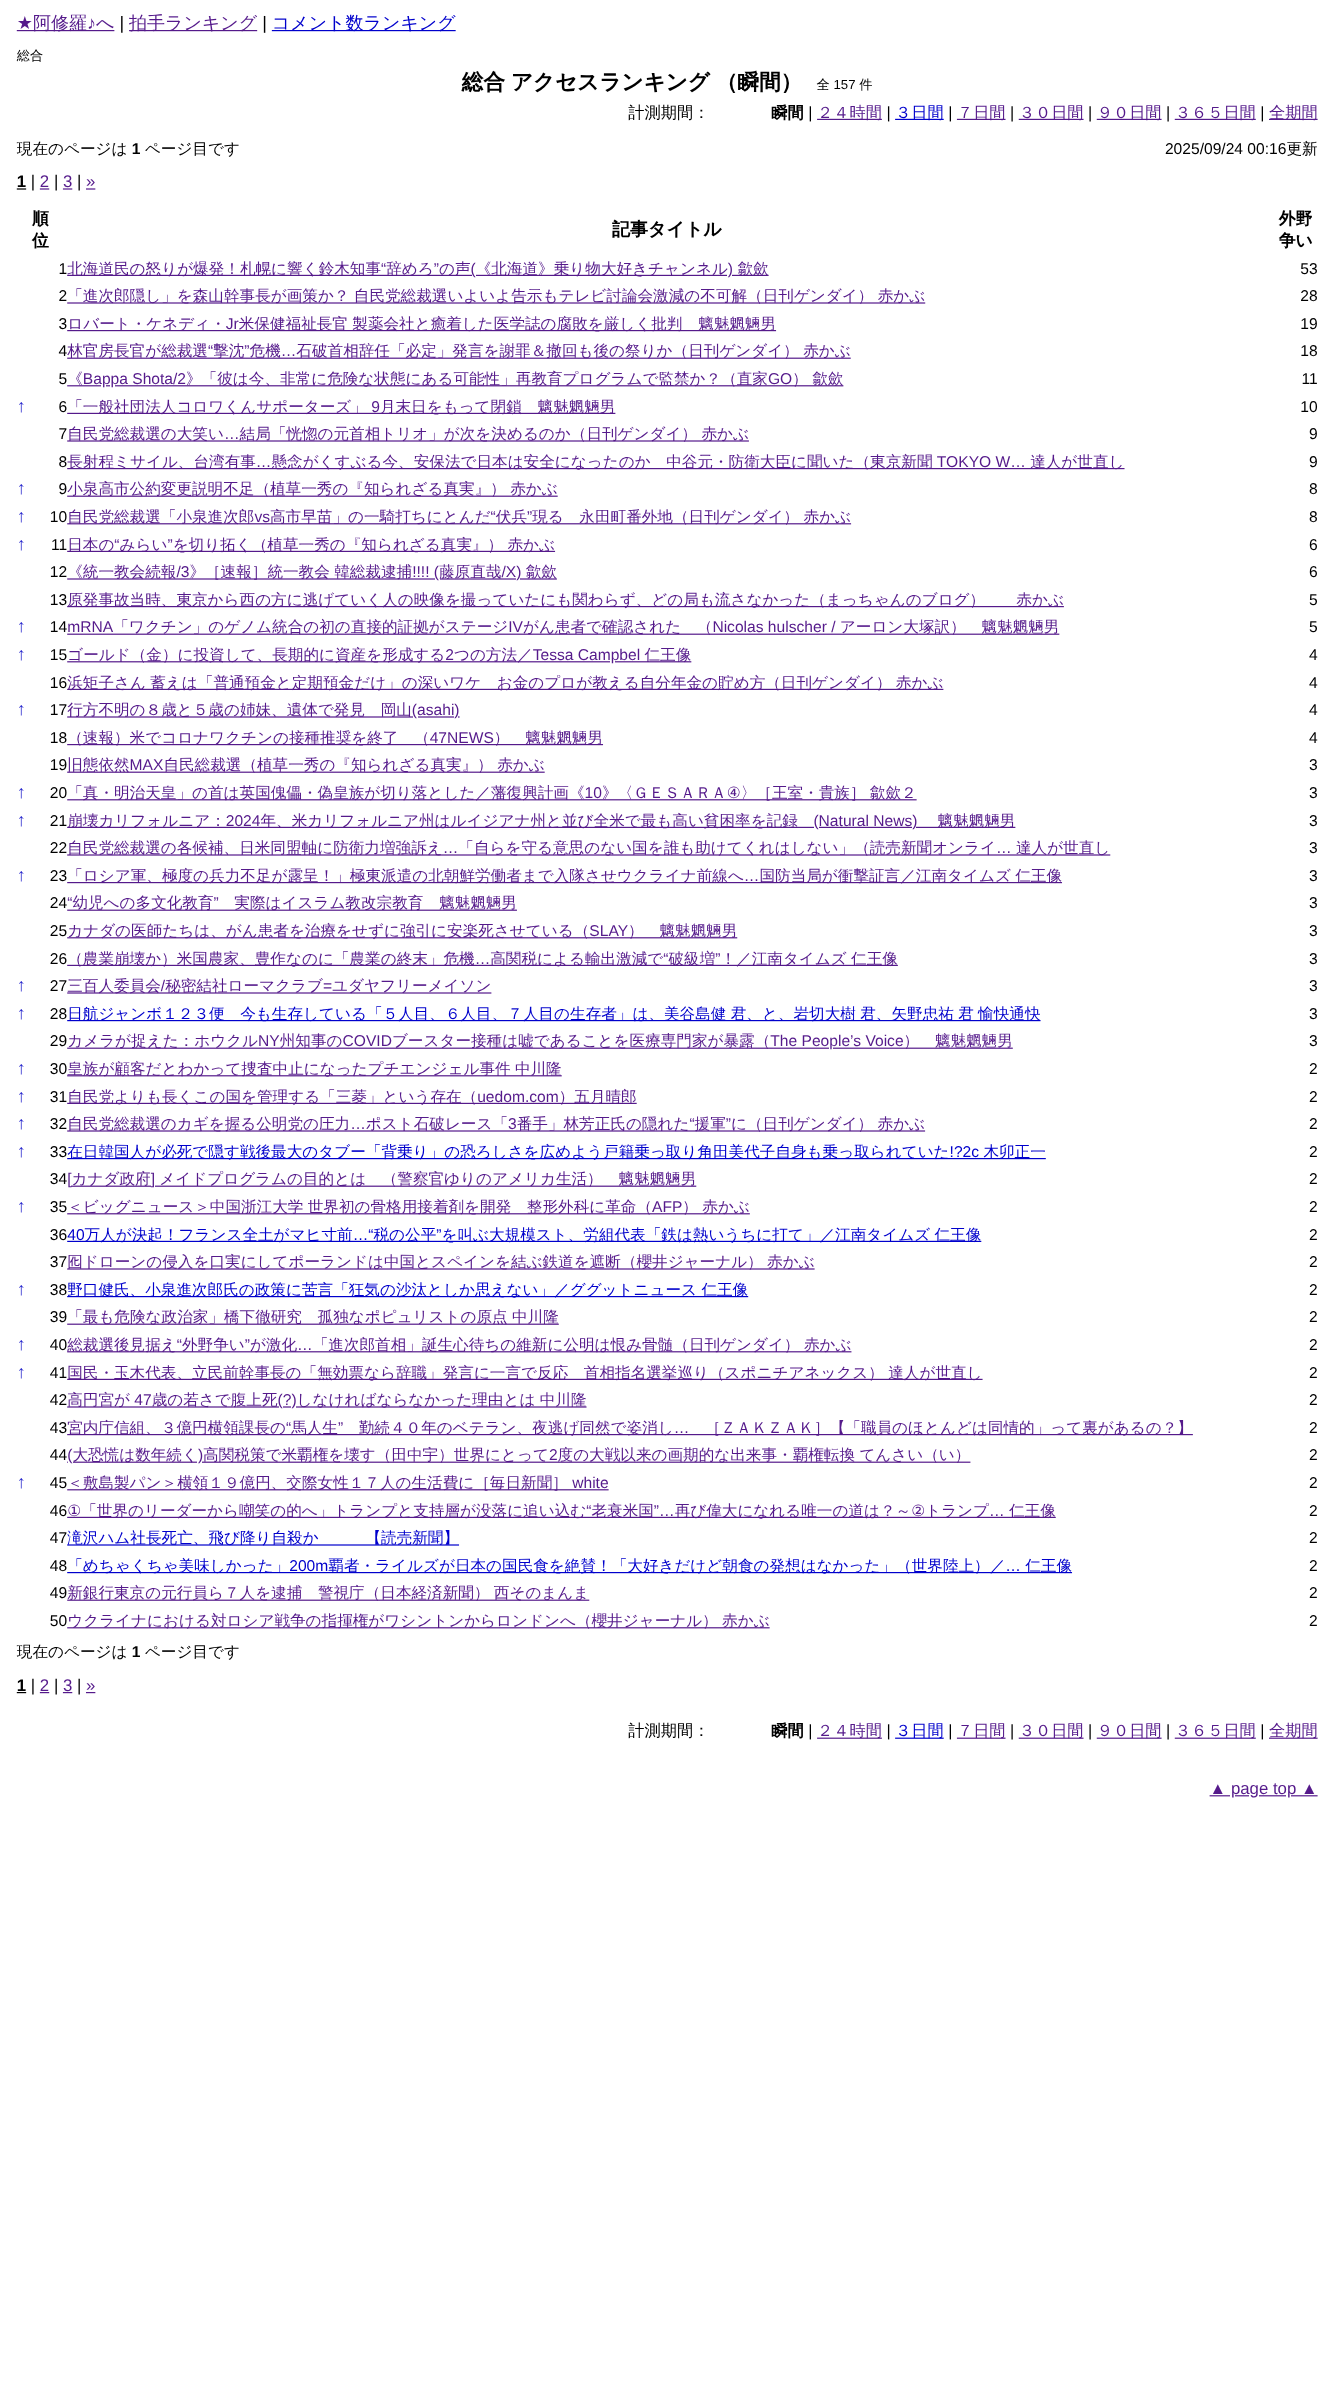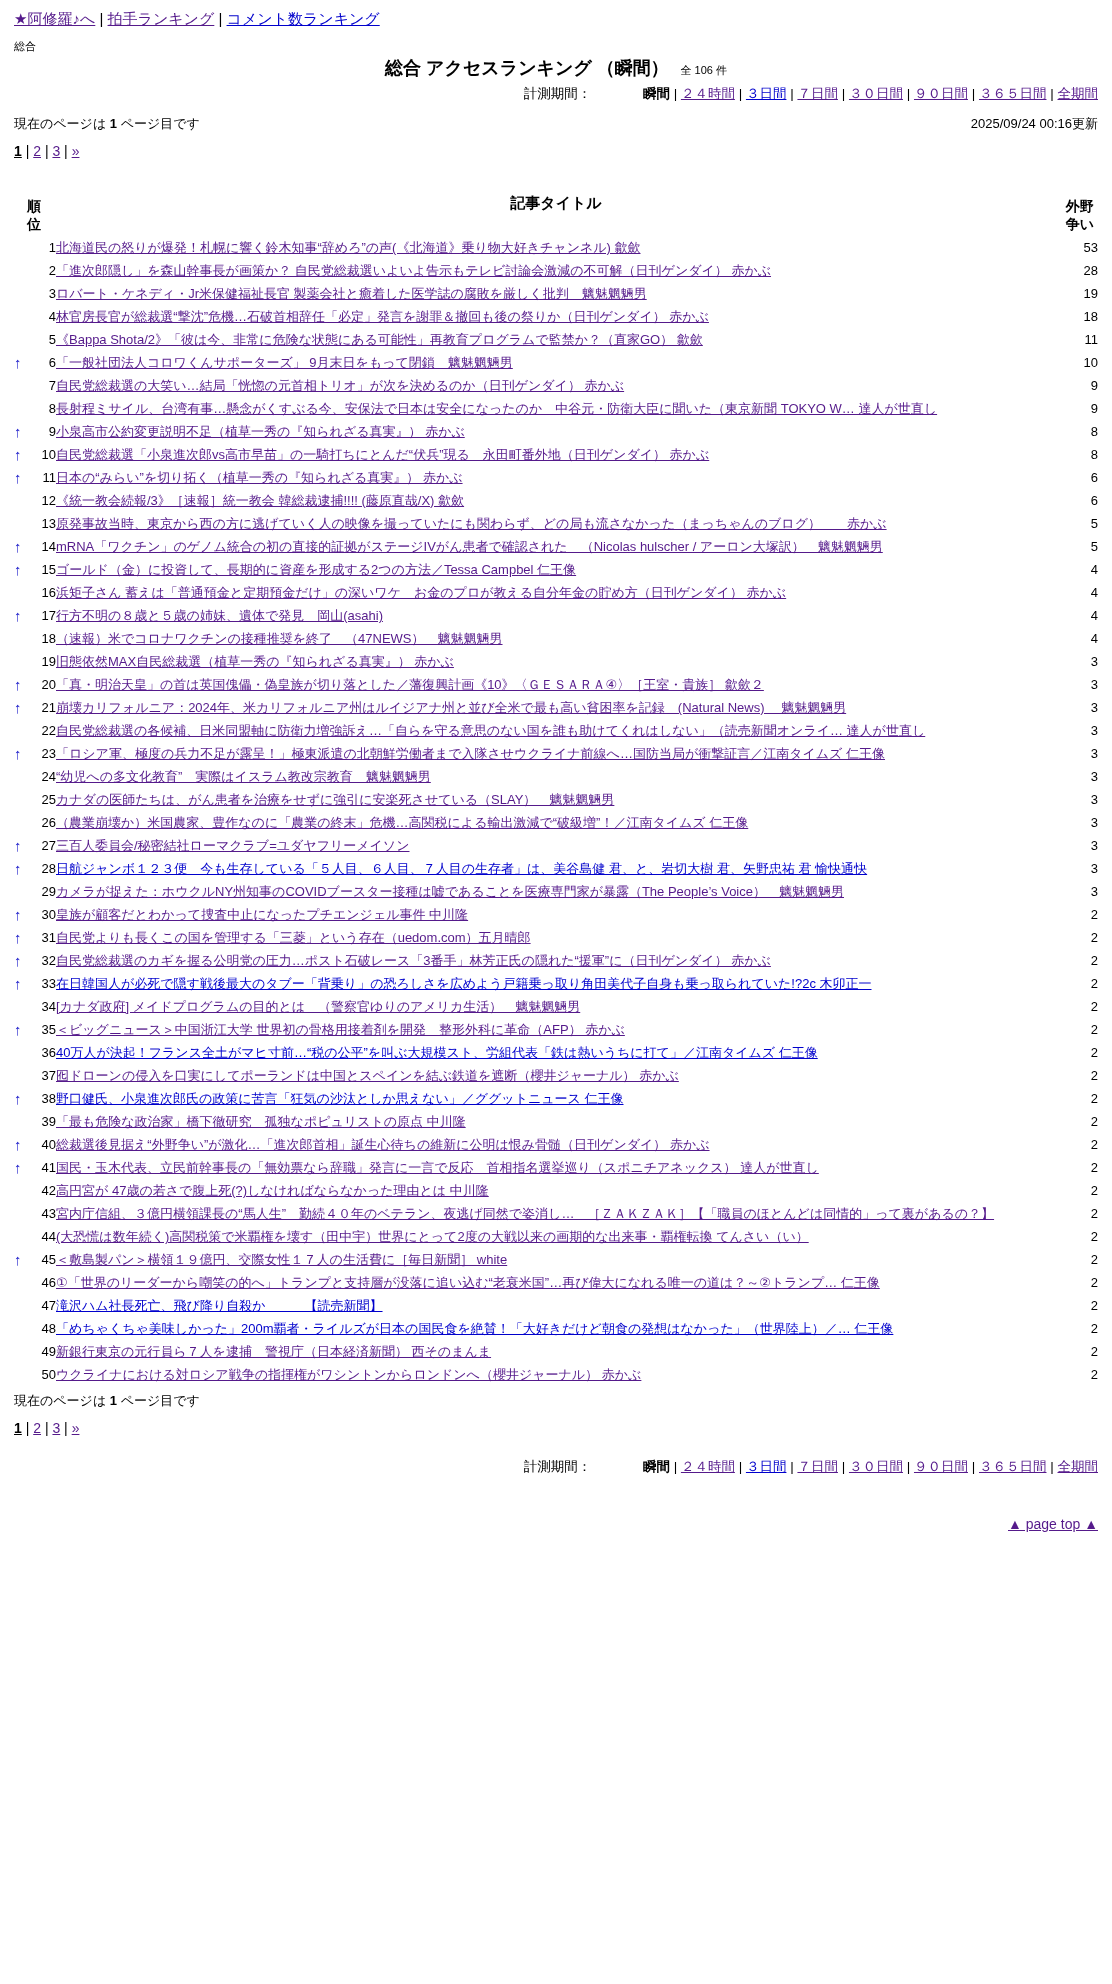--- a/index.html
+++ b/index.html
@@ -36,45 +36,45 @@
   .updated{font-size:13px;}
   
   .pagination{margin-top:10px;font-size:14px;}
   .pagination .current{font-weight:bold;text-decoration:underline;}
   
   table.ranking{width:100%;border-collapse:collapse;margin-top:12px;}
   table.ranking th,table.ranking td{vertical-align:middle;padding:3px 0;}
   thead th{font-weight:bold;padding-bottom:8px;}
   .rank-h .vwrap,.access-h .vwrap{
     display:inline-block;width:1.15em;line-height:1.25;
-    word-break:break-all;text-align:left;font-size:14px;margin-top:24px;
+    word-break:break-all;text-align:left;font-size:14px;
   }
   .access-h{text-align:right;}
   .access-h .vwrap{width:2.3em;text-align:left;}
   .title-h{text-align:center;font-size:15px;}
   .arrow-cell{width:16px;text-align:left;color:var(--arrow);font-weight:bold;font-size:15px;line-height:15px;}
   .rank-cell{width:26px;text-align:right;padding-right:5px;white-space:nowrap;}
   .title-cell{padding-right:12px;line-height:17px;}
   .access-cell{width:42px;text-align:right;padding-right:6px;}
   
   .bottom-status{margin-top:6px;}
-  .page-top-line{text-align:right;margin-top:40px;font-size:14px;}
+  .page-top-line{text-align:right;margin-top:30px;font-size:14px;}
 </style>
 </head>
 <body>
 
 <div class="wrap">
 
   <div class="site-nav"><a class="visited" href="#">★阿修羅♪へ</a><span class="sep"> | </span><a class="visited" href="#">拍手ランキング</a><span class="sep"> | </span><a class="link" href="#">コメント数ランキング</a></div>
 
   <div class="category">総合</div>
 
   <div class="title-line">
     <span class="main-title">総合 アクセスランキング （瞬間）</span>
-    <span class="total-count">全 106 件</span>
+    <span class="total-count">全 157 件</span>
   </div>
 
   <div class="period-line">
     <span>計測期間：</span>
     <span><span class="current">瞬間</span><span class="sep"> | </span><a class="visited" href="#">２４時間</a><span class="sep"> | </span><a class="link" href="#">３日間</a><span class="sep"> | </span><a class="visited" href="#">７日間</a><span class="sep"> | </span><a class="visited" href="#">３０日間</a><span class="sep"> | </span><a class="visited" href="#">９０日間</a><span class="sep"> | </span><a class="visited" href="#">３６５日間</a><span class="sep"> | </span><a class="visited" href="#">全期間</a></span>
   </div>
 
   <div class="status-line">
     <span class="status-left">
       <span>現在のページは</span>

